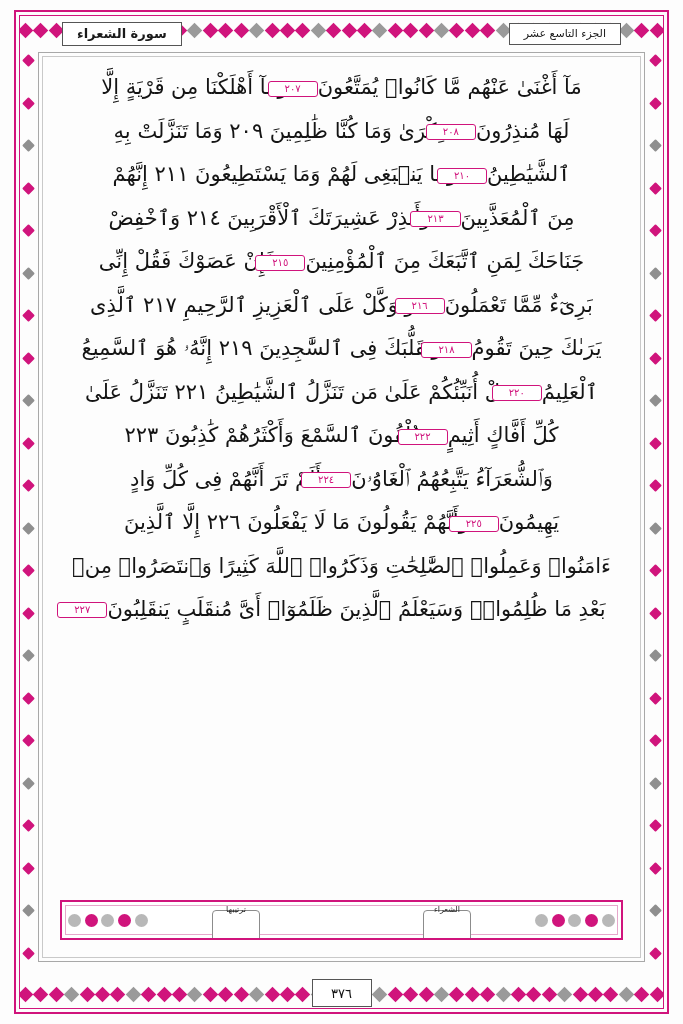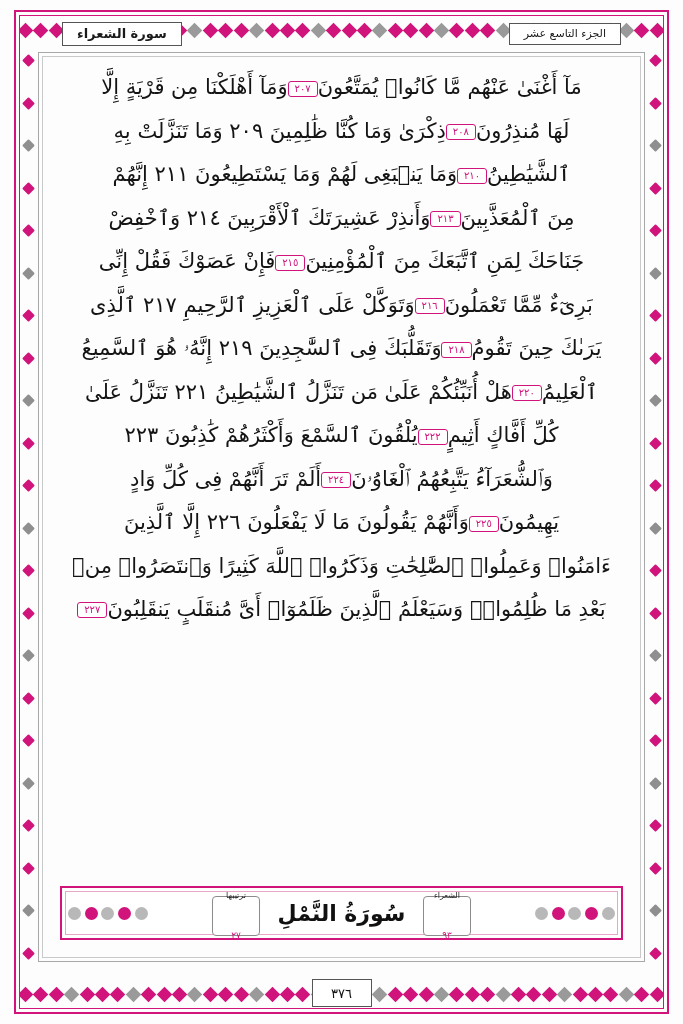--- a/index.html
+++ b/index.html
@@ -163,34 +163,34 @@
     font-size: 11px;
     position: relative;
     width: 30px;
     text-align: center;
     vertical-align: middle;
   }
   .ayah-num .hex {
     display: inline-block;
     border: 1px solid #d0147c;
     border-radius: 3px;
-    padding: 0px 6px;
+    padding: 0px 16px;
     line-height: 14px;
     font-size: 10px;
     background: #fff;
     transform: skewX(-0deg);
   }
 
   
   .surah-panel {
     position: absolute;
     left: 60px;
     right: 60px;
     bottom: 84px;
-    height: 54px;
+    height: 40px;
     border: 2px solid #d0147c;
     box-sizing: border-box;
     background: #ffffff;
     display: flex;
     align-items: center;
     justify-content: center;
     overflow: hidden;
   }
   .surah-panel .inner-line {
     position: absolute;
@@ -461,21 +461,20 @@
         <div class="blob"></div>
         <div class="blob p"></div>
         <div class="blob"></div>
         <div class="blob p"></div>
         <div class="blob"></div>
       </div>
     <div class="surah-meta a">
       <span>ترتيبها</span>
       <span class="val">٢٧</span>
     </div>
-    <div class="surah-title">سُورَةُ النَّمْلِ</div>
     <div class="surah-meta b">
       <span>الشعراء</span>
       <span class="val">٩٣</span>
     </div>
   </div>
 
   <div class="page-number">٣٧٦</div>
 </div>
 
 </body></html>

